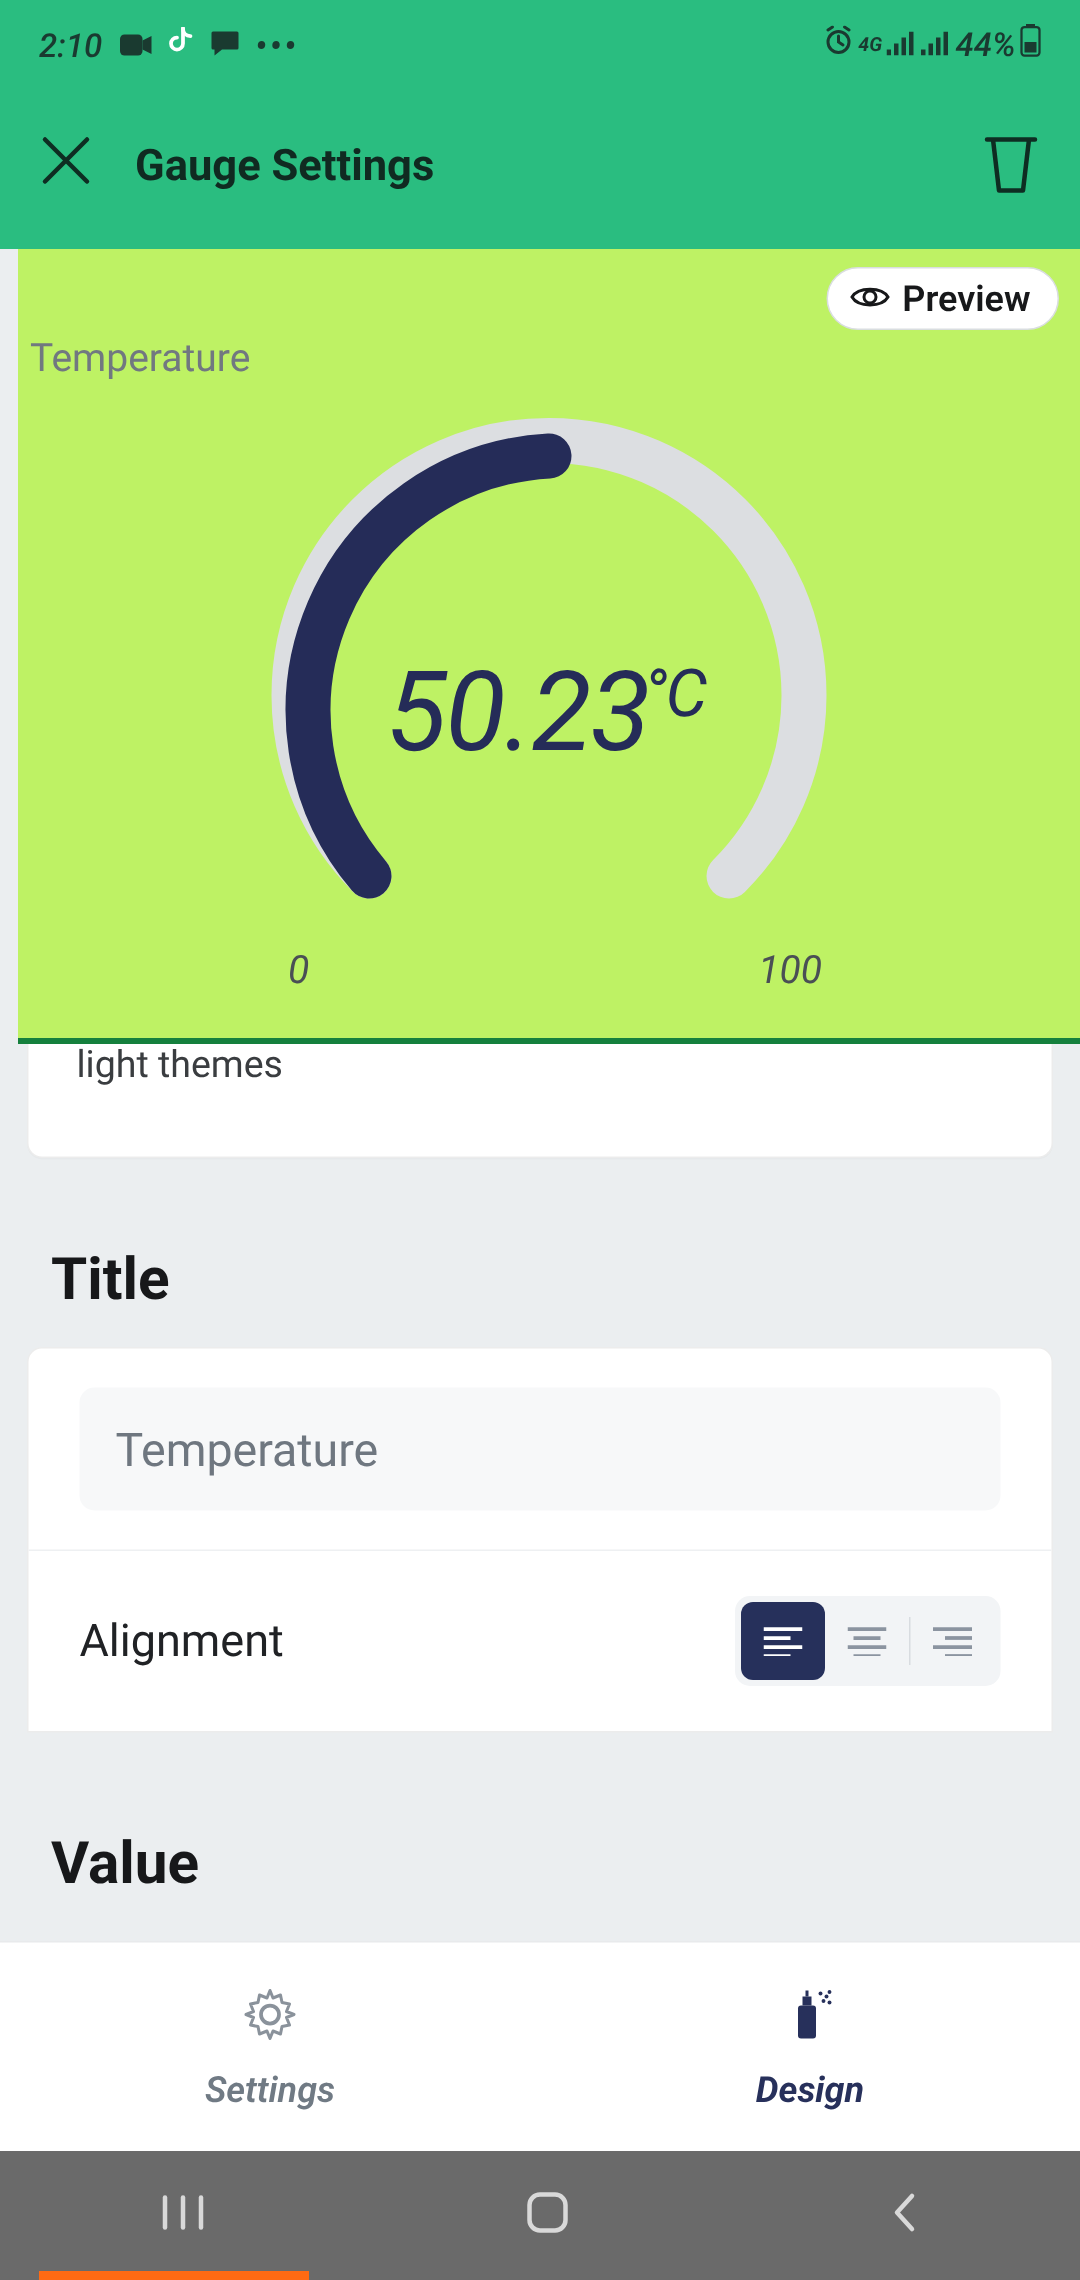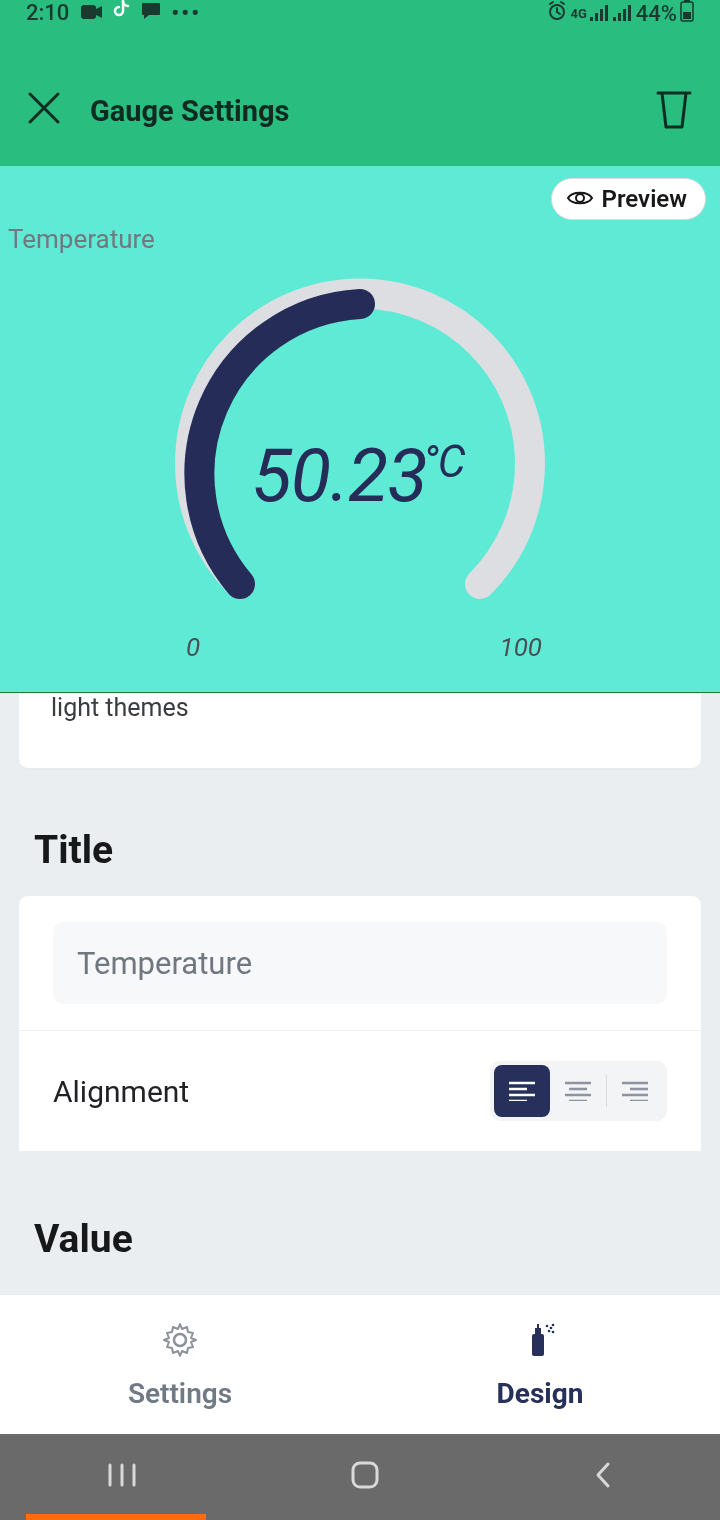--- a/index.html
+++ b/index.html
@@ -9,26 +9,27 @@
       height: 1520px;
       background: #ebeef0;
       overflow: hidden;
       position: relative;
     }
     
     .status-bar {
       height: 56px;
       background: #2abd80;
       display: flex;
-      align-items: flex-start;
+      align-items: flex-end;
       justify-content: space-between;
-      padding: 0 26px;
+      padding: 12px 26px;
       color: #1a3a30;
       font-size: 22px;
       font-weight: 500;
+      font-style: italic;
     }
     .status-left { display:flex; align-items:center; gap:12px; }
     .status-right { display:flex; align-items:center; gap:3px; }
     .status-icons { display:flex; align-items:center; gap:10px; }
     
     .app-header {
       background: #2abd80;
       height: 110px;
       display:flex;
       align-items:center;
@@ -43,24 +44,25 @@
       line-height: 1;
     }
     .header-title {
       font-size: 29px;
       font-weight: 700;
       color: #102a21;
     }
     .trash-icon { color:#102a21; }
     
     .preview-wrap {
-      background: #5eead4;
-      border-bottom: 1px solid #15803d;
+      background: #bef264;
+      border-bottom: 4px solid #15803d;
       padding: 10px 0 30px 0;
       position: relative;
+      margin-left: 12px;
     }
     .preview-btn {
       position:absolute;
       top: 12px;
       right: 14px;
       background: #fff;
       border: 1px solid #d9dde0;
       border-radius: 22px;
       padding: 6px 18px 6px 14px;
       display:flex;
@@ -194,22 +196,23 @@
       border-top: 1px solid #e8eaec;
       display:flex;
     }
     .tab {
       flex:1;
       display:flex;
       flex-direction:column;
       align-items:center;
       justify-content:center;
       gap:10px;
-      font-size: 28px;
+      font-size: 24px;
       font-weight:600;
+      font-style:italic;
     }
     .tab.inactive { color:#707a84; }
     .tab.active { color:#27305b; font-weight:700; }
     
     .navbar {
       position:absolute;
       left:0; right:0; bottom:0;
       height: 86px;
       background:#6a6a6a;
       display:flex;

